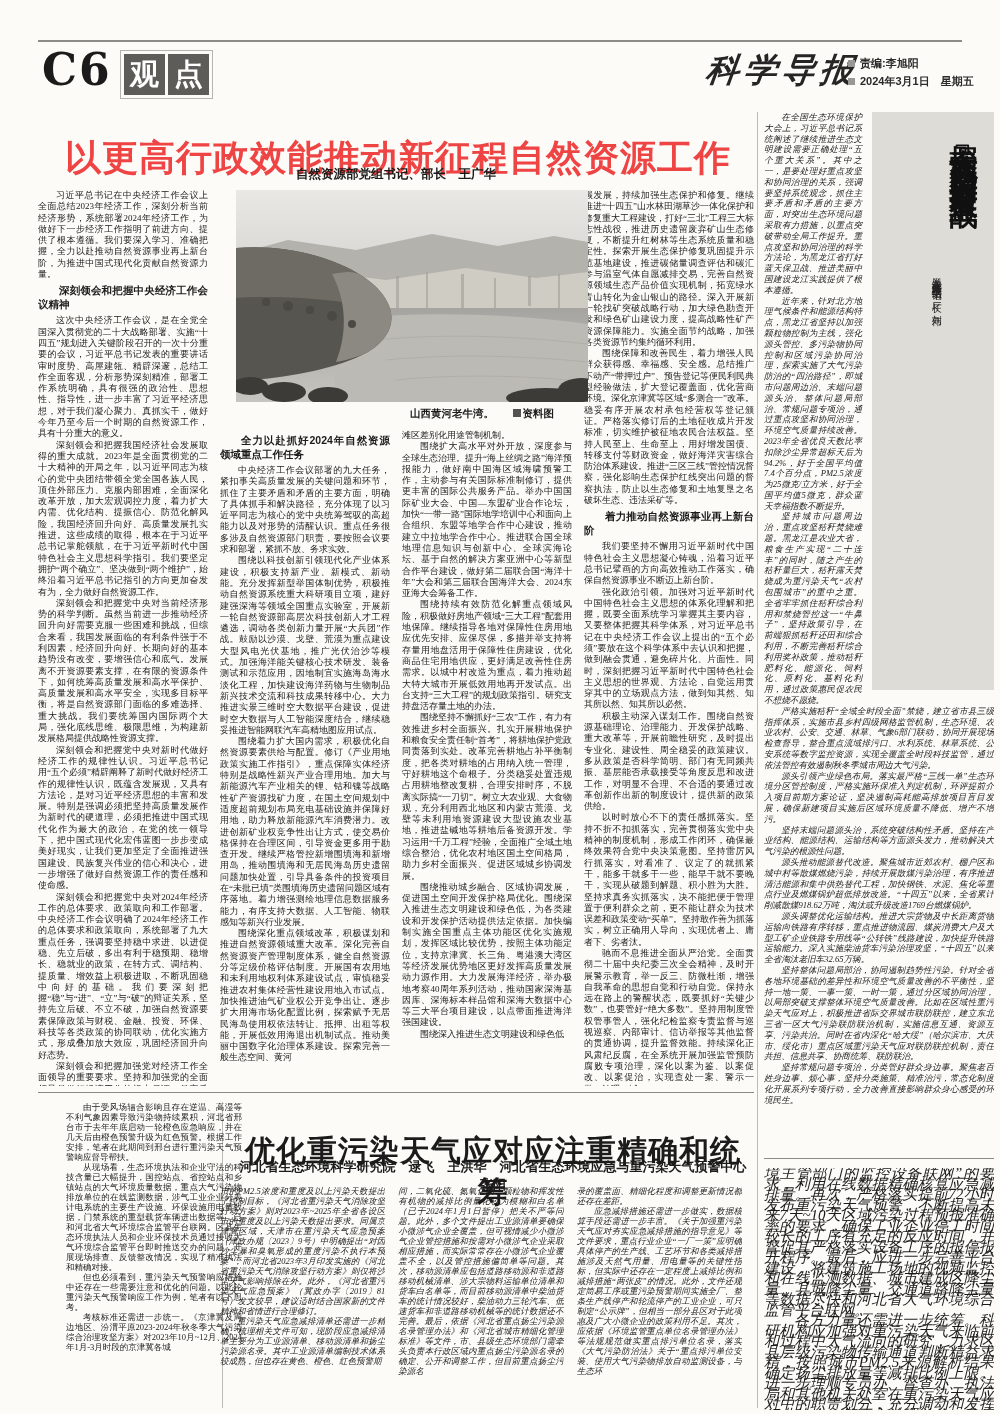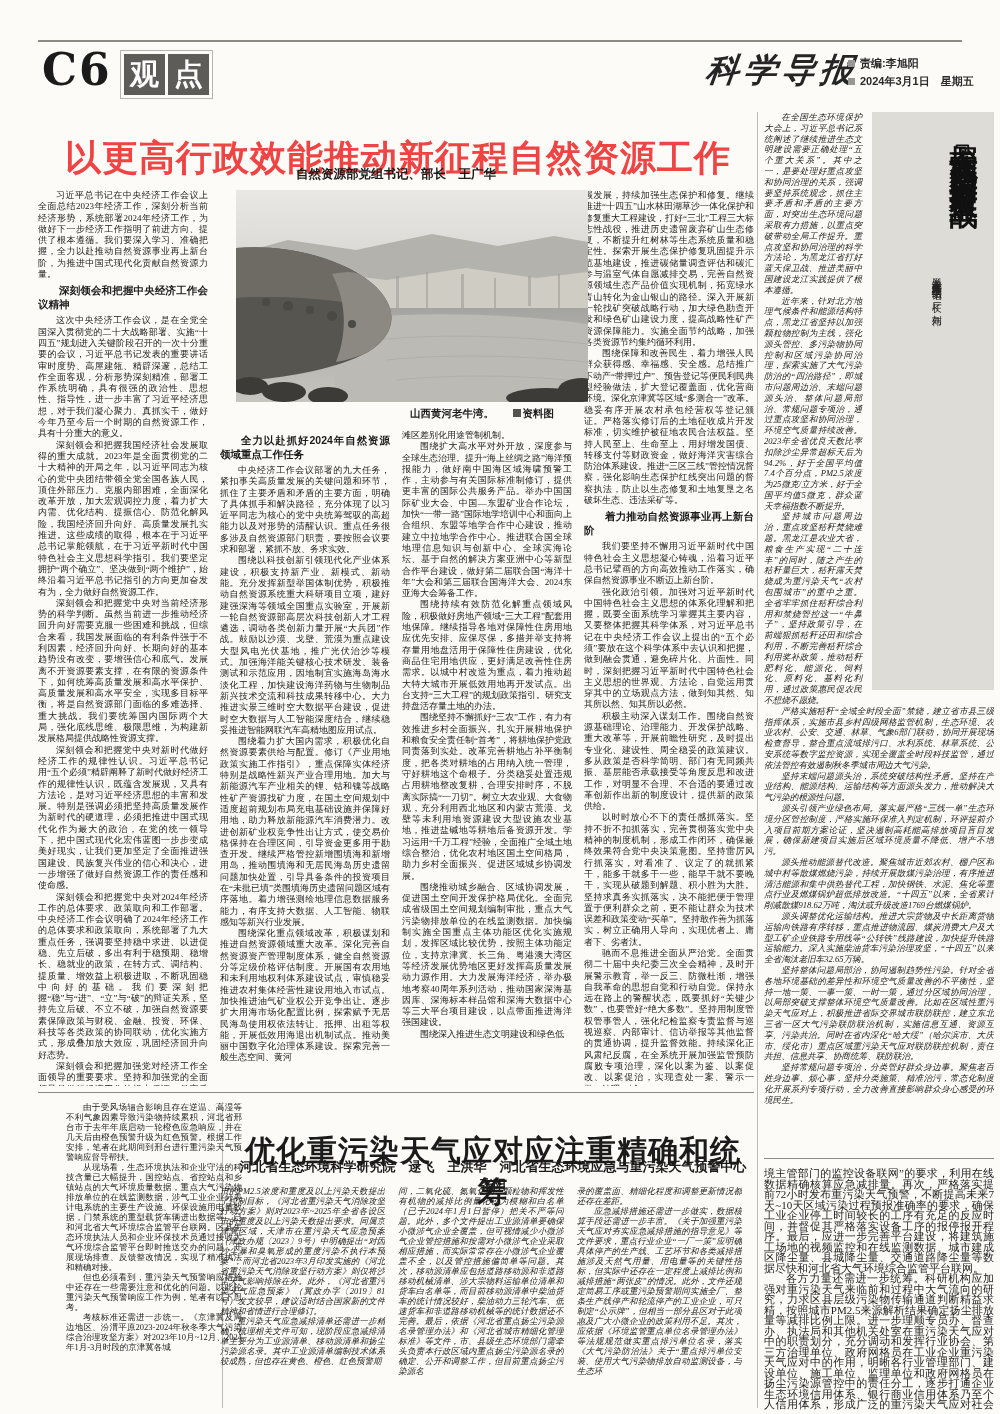--- a/index.html
+++ b/index.html
@@ -60,21 +60,21 @@
   .bt-col1 { position:absolute; left:38px; top:1102px; width:176px; height:306px; overflow:hidden;
              font-size:8.5px; line-height:10px; text-align:justify;margin-left:28px; }
   .bt-col1 p, .btcol p, .bt-right p { margin:0; text-indent:2em; }
   .bt-hl { position:absolute; left:232px; top:1106px; width:522px; text-align:center;
            font-size:30px; font-weight:900; font-family:"DejaVu Serif", serif; letter-spacing:1px; }
   .bt-byline { position:absolute; left:232px; top:1158px; width:522px; text-align:center;
                font-size:13px; font-weight:700; font-family:"Liberation Sans", sans-serif; }
   .bt-cols { position:absolute; left:220px; top:1186px; width:522px; height:222px; display:flex; gap:13px;font-style:italic; }
   .btcol { width:166px; height:100%; overflow:hidden; font-size:8.5px; line-height:10px; text-align:justify; }
   .bt-right { position:absolute; left:764px; top:1168px; width:230px; height:242px; overflow:hidden;
-              font-size:11px; line-height:10.5px; text-align:justify; }
+              font-size:15px; line-height:10.5px; text-align:justify;font-style:italic; }
 </style>
 </head>
 <body>
 
 <div class="page">
 
   <div class="rule-h" style="left:38px; top:40px; width:924px; height:2px;"></div>
   <div class="hd-pageno">C6</div>
   <div class="hd-section">
     <span class="sq">观</span>
@@ -162,21 +162,21 @@
       <p>围绕以科技创新引领现代化产业体系建设，积极支持新产业、新模式、新动能。充分发挥新型举国体制优势，积极推动自然资源系统重大科研项目立项，建好建强深海等领域全国重点实验室，开展新一轮自然资源部高层次科技创新人才工程遴选，调动各类创新力量开展“大兵团”作战。鼓励以沙漠、戈壁、荒漠为重点建设大型风电光伏基地，推广光伏治沙等模式。加强海洋能关键核心技术研发、装备测试和示范应用，因地制宜实施海岛海水淡化工程，加快建设海洋药物与生物制品新兴技术交流和科技成果转移中心。大力推进实景三维时空大数据平台建设，促进时空大数据与人工智能深度结合，继续稳妥推进智能网联汽车高精地图应用试点。</p>
       <p>围绕着力扩大国内需求，积极优化自然资源要素供给与配置。修订《产业用地政策实施工作指引》，重点保障实体经济特别是战略性新兴产业合理用地。加大与新能源汽车产业相关的锂、钴和镍等战略性矿产资源找矿力度，在国土空间规划中适度超前规划布局充电基础设施并保障好用地，助力释放新能源汽车消费潜力。改进创新矿业权竞争性出让方式，使交易价格保持在合理区间，引导资金更多用于勘查开发。继续严格管控新增围填海和新增用岛，推动围填海和无居民海岛历史遗留问题加快处置，引导具备条件的投资项目在“未批已填”类围填海历史遗留问题区域有序落地。着力增强测绘地理信息数据服务能力，有序支持大数据、人工智能、物联感知等新兴行业发展。</p>
       <p>围绕深化重点领域改革，积极谋划和推进自然资源领域重大改革。深化完善自然资源资产管理制度体系，健全自然资源分等定级价格评估制度。开展国有农用地和未利用地权利体系建设试点，审慎稳妥推进农村集体经营性建设用地入市试点。加快推进油气矿业权公开竞争出让。逐步扩大用海市场化配置比例，探索赋予无居民海岛使用权依法转让、抵押、出租等权能，开展低效用海退出机制试点。推动美丽中国数字化治理体系建设。探索完善一般生态空间、黄河</p>
     </div>
 
     <div class="mcol pad">
       <p class="cont">滩区差别化用途管制机制。</p>
       <p>围绕扩大高水平对外开放，深度参与全球生态治理。提升“海上丝绸之路”海洋预报能力，做好南中国海区域海啸预警工作，主动参与有关国际标准制修订，提供更丰富的国际公共服务产品。举办中国国际矿业大会、中国—东盟矿业合作论坛，加快“一带一路”国际地学培训中心和面向上合组织、东盟等地学合作中心建设，推动建立中拉地学合作中心。推进联合国全球地理信息知识与创新中心、全球滨海论坛、基于自然的解决方案亚洲中心等新型合作平台建设，做好第二届联合国“海洋十年”大会和第三届联合国海洋大会、2024东亚海大会筹备工作。</p>
       <p>围绕持续有效防范化解重点领域风险，积极做好房地产领域“三大工程”配套用地保障。继续指导各地对保障性住房用地应优先安排、应保尽保，多措并举支持将存量用地盘活用于保障性住房建设，优化商品住宅用地供应，更好满足改善性住房需求。以城中村改造为重点，着力推动超大特大城市开展低效用地再开发试点。出台支持“三大工程”的规划政策指引。研究支持盘活存量土地的办法。</p>
       <p>围绕坚持不懈抓好“三农”工作，有力有效推进乡村全面振兴。扎实开展耕地保护和粮食安全责任制“首考”，将耕地保护党政同责落到实处。改革完善耕地占补平衡制度，把各类对耕地的占用纳入统一管理，守好耕地这个命根子。分类稳妥处置违规占用耕地整改复耕，合理安排时序，不脱离实际搞“一刀切”。树立大农业观、大食物观，充分利用西北地区和内蒙古荒漠、戈壁等未利用地资源建设大型设施农业基地，推进盐碱地等耕地后备资源开发。学习运用“千万工程”经验，全面推广全域土地综合整治，优化农村地区国土空间格局，助力乡村全面振兴、促进区域城乡协调发展。</p>
-      <p>围绕推动城乡融合、区域协调发展，促进国土空间开发保护格局优化。全面完成省级国土空间规划编制审批，重点大气污染物排放单位的在线监测数据。加快编制实施全国重点主体功能区优化实施规划，发挥区域比较优势，按照主体功能定位，支持京津冀、长三角、粤港澳大湾区等经济发展优势地区更好发挥高质量发展动力源作用。大力发展海洋经济，举办极地考察40周年系列活动，推动国家深海基因库、深海标本样品馆和深海大数据中心等三大平台项目建设，以点带面推进海洋强国建设。</p>
+      <p>围绕推动城乡融合、区域协调发展，促进国土空间开发保护格局优化。围绕深入推进生态文明建设和绿色低，为各类建设和开发保护活动提供法定依据。加快编制实施全国重点主体功能区优化实施规划，发挥区域比较优势，按照主体功能定位，支持京津冀、长三角、粤港澳大湾区等经济发展优势地区更好发挥高质量发展动力源作用。大力发展海洋经济，举办极地考察40周年系列活动，推动国家深海基因库、深海标本样品馆和深海大数据中心等三大平台项目建设，以点带面推进海洋强国建设。</p>
       <p>围绕深入推进生态文明建设和绿色低</p>
     </div>
 
     <div class="mcol">
       <p class="cont">碳发展，持续加强生态保护和修复。继续推进“十四五”山水林田湖草沙一体化保护和修复重大工程建设，打好“三北”工程三大标志性战役，推进历史遗留废弃矿山生态修复，不断提升红树林等生态系统质量和稳定性。探索开展生态保护修复巩固提升示范基地建设，推进碳储量调查评估和碳汇参与温室气体自愿减排交易，完善自然资源领域生态产品价值实现机制，拓宽绿水青山转化为金山银山的路径。深入开展新一轮找矿突破战略行动，加大绿色勘查开发和绿色矿山建设力度，提高战略性矿产资源保障能力。实施全面节约战略，加强各类资源节约集约循环利用。</p>
       <p>围绕保障和改善民生，着力增强人民群众获得感、幸福感、安全感。总结推广不动产“带押过户”、预告登记等便民利民典型经验做法，扩大登记覆盖面，优化营商环境。深化京津冀等区域“多测合一”改革。稳妥有序开展农村承包经营权等登记颁证。严格落实修订后的土地征收成片开发标准，切实维护被征地农民合法权益。坚持人民至上、生命至上，用好增发国债、转移支付等财政资金，做好海洋灾害综合防治体系建设。推进“三区三线”管控情况督察，强化影响生态保护红线突出问题的督察执法，防止以生态修复和土地复垦之名破坏生态、违法采矿等。</p>
       <h4 class="inhead">着力推动自然资源事业再上新台阶</h4>
       <p>我们要坚持不懈用习近平新时代中国特色社会主义思想凝心铸魂，沿着习近平总书记擘画的方向高效推动工作落实，确保自然资源事业不断迈上新台阶。</p>
       <p>强化政治引领。加强对习近平新时代中国特色社会主义思想的体系化理解和把握，既要全面系统学习掌握其主要内容，又要整体把握其科学体系，对习近平总书记在中央经济工作会议上提出的“五个必须”要放在这个科学体系中去认识和把握，做到融会贯通，避免碎片化、片面性。同时，深刻把握习近平新时代中国特色社会主义思想的世界观、方法论，自觉运用贯穿其中的立场观点方法，做到知其然、知其所以然、知其所以必然。</p>
       <p>积极主动深入谋划工作。围绕自然资源基础理论、治理能力、开发保护战略、重大改革等，开展前瞻性研究，及时提出专业化、建设性、周全稳妥的政策建议。多从政策是否科学简明、部门有无同频共振、基层能否承载接受等角度反思和改进工作，对明显不合理、不合适的要通过改革创新作出新的制度设计，提供新的政策供给。</p>
@@ -189,22 +189,22 @@
 
   <div class="sidebar">
     <div class="graybox">
       <div class="vhead">探索实施『四治路径』助力打好蓝天保卫战</div>
       <div class="vby">黑龙江省生态环境厅党组书记、厅长　刘伟</div>
     </div>
     <p>在全国生态环境保护大会上，习近平总书记系统阐述了继续推进生态文明建设需要正确处理“五个重大关系”。其中之一，是要处理好重点攻坚和协同治理的关系，强调要坚持系统观念，抓住主要矛盾和矛盾的主要方面，对突出生态环境问题采取有力措施，以重点突破带动全局工作提升。重点攻坚和协同治理的科学方法论，为黑龙江省打好蓝天保卫战、推进美丽中国建设龙江实践提供了根本遵循。</p>
     <p>近年来，针对北方地理气候条件和能源结构特点，黑龙江省坚持以加强颗粒物控制为主线，强化源头管控、多污染物协同控制和区域污染协同治理，探索实施了大气污染防治的“四治路径”，即城市问题周边治、末端问题源头治、整体问题局部治、常规问题专项治，通过重点攻坚和协同治理，环境空气质量持续改善。2023年全省优良天数比率扣除沙尘异常超标天后为94.2%，好于全国平均值7.4个百分点，PM2.5浓度为25微克/立方米，好于全国平均值5微克，群众蓝天幸福指数不断提升。</p>
     <p>坚持城市问题周边治，重点攻坚秸秆焚烧难题。黑龙江是农业大省，粮食生产实现“二十连丰”的同时，随之产生的秸秆量巨大，秸秆露天焚烧成为重污染天气“农村包围城市”的重中之重。全省牢牢抓住秸秆综合利用和禁烧管控这一“牛鼻子”，坚持政策引导，在前端狠抓秸秆还田和综合利用，不断完善秸秆综合利用奖补政策，推动秸秆肥料化、能源化、饲料化、原料化、基料化利用，通过政策惠民促农民不想烧不愿烧。</p>
     <p>严格实施秸秆“全域全时段全面”禁烧，建立省市县三级指挥体系，实施市县乡村四级网格监管机制，生态环境、农业农村、公安、交通、林草、气象6部门联动，协同开展现场检查督导，整合重点流域排污口、水利系统、林草系统、公安系统等数字监控资源，实现全覆盖全时段科技监管，通过依法管控有效遏制秋冬季城市周边大气污染。</p>
+    <p>源头引领产业绿色布局。落实最严格“三线一单”生态环境分区管控制度，严格实施环保准入判定机制，环评提前介入项目前期方案论证，坚决遏制高耗能高排放项目盲目发展，确保新建项目实施后区域环境质量不降低、增产不增污。</p>
     <p>坚持末端问题源头治，系统突破结构性矛盾。坚持在产业结构、能源结构、运输结构等方面源头发力，推动解决大气污染的根源性问题。</p>
-    <p>源头引领产业绿色布局。落实最严格“三线一单”生态环境分区管控制度，严格实施环保准入判定机制，环评提前介入项目前期方案论证，坚决遏制高耗能高排放项目盲目发展，确保新建项目实施后区域环境质量不降低、增产不增污。</p>
     <p>源头推动能源替代改造。聚焦城市近郊农村、棚户区和城中村等散煤燃烧污染，持续开展散煤污染治理，有序推进清洁能源和集中供热替代工程，加快钢铁、水泥、焦化等重点行业及燃煤锅炉超低排放改造。“十四五”以来，全省累计削减散煤918.62万吨，淘汰或升级改造1769台燃煤锅炉。</p>
     <p>源头调整优化运输结构。推进大宗货物及中长距离货物运输向铁路有序转移，重点推进物流园、煤炭消费大户及大型工矿企业铁路专用线等“公转铁”线路建设，加快提升铁路运输能力。深入实施柴油货车污染治理攻坚，“十四五”以来全省淘汰老旧车32.65万辆。</p>
     <p>坚持整体问题局部治，协同遏制趋势性污染。针对全省各地环境基础的差异性和环境空气质量改善的不平衡性，坚持一地一策、一事一策、一时一策，通过分区域协同治理，以局部突破支撑整体环境空气质量改善。比如在区域性重污染天气应对上，积极推进省际交界城市联防联控，建立东北三省一区大气污染联防联治机制，实施信息互通、资源互享、污染共治。同时在省内深化“哈大绥”（哈尔滨市、大庆市、绥化市）重点区域重污染天气应对联防联控机制，责任共担、信息共享、协商统筹、联防联治。</p>
     <p>坚持常规问题专项治，分类管好群众身边事。聚焦老百姓身边事、烦心事，坚持分类施策、精准治污，常态化制度化开展系列专项行动，全力改善直接影响群众身心感受的环境民生。</p>
   </div>
 
   <div class="rule-h" style="left:38px; top:1092px; width:716px;"></div>
   <div class="rule-h" style="left:764px; top:1158px; width:230px;"></div>
   <div class="rule-v" style="left:222px; top:1102px; height:306px;"></div>
 

